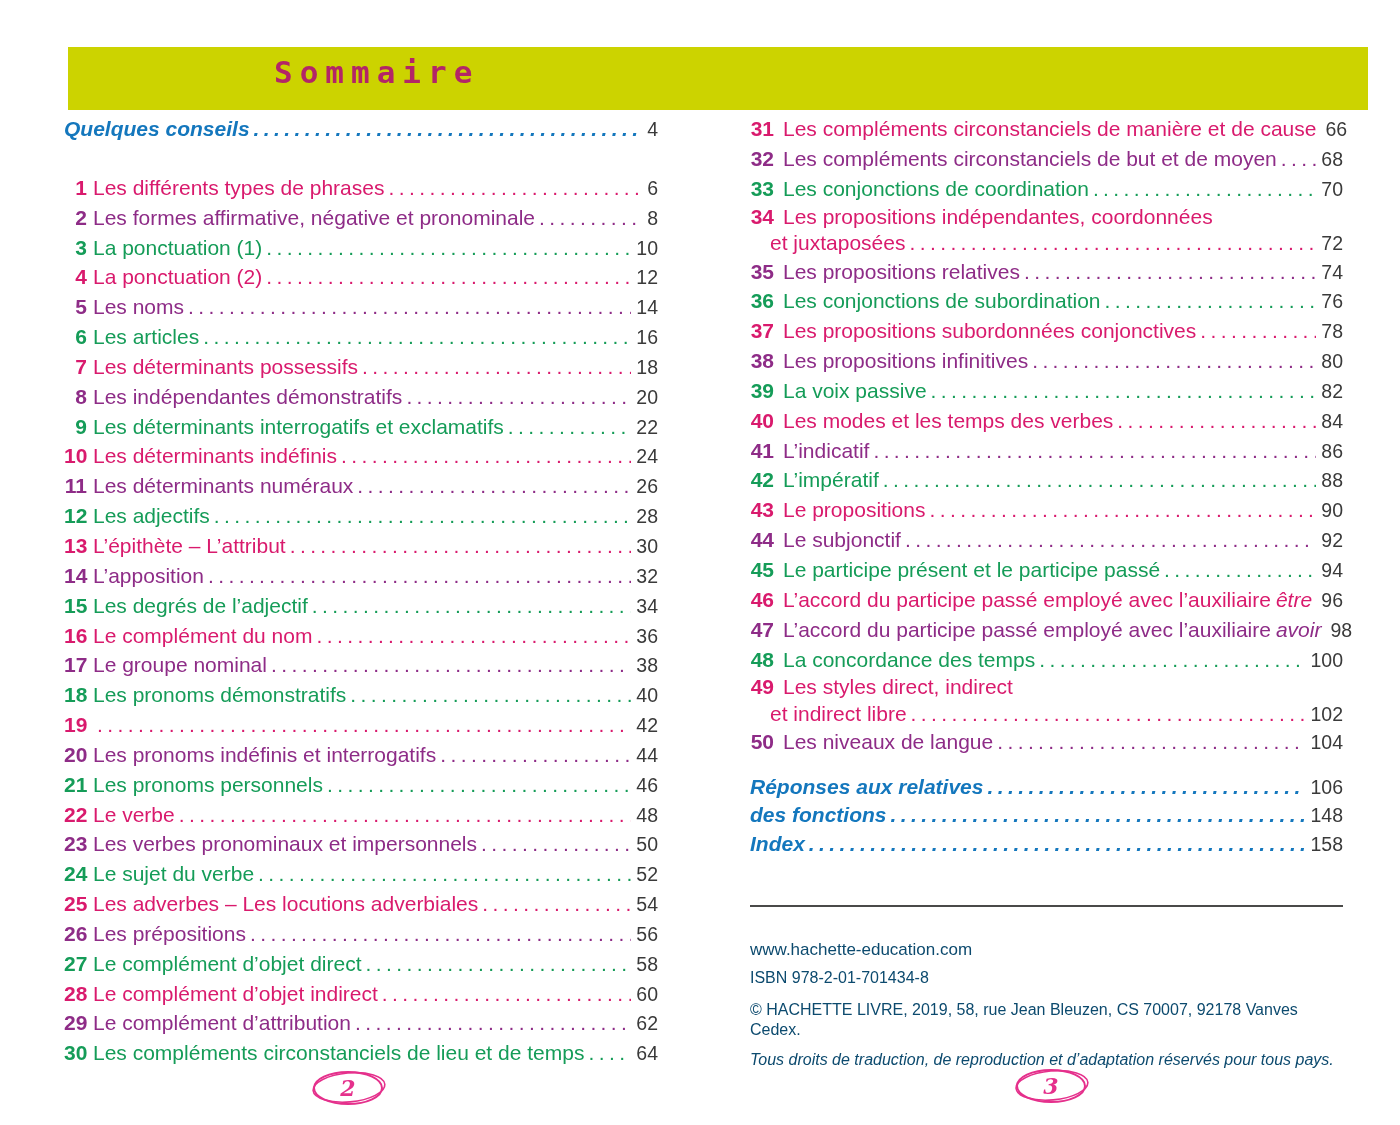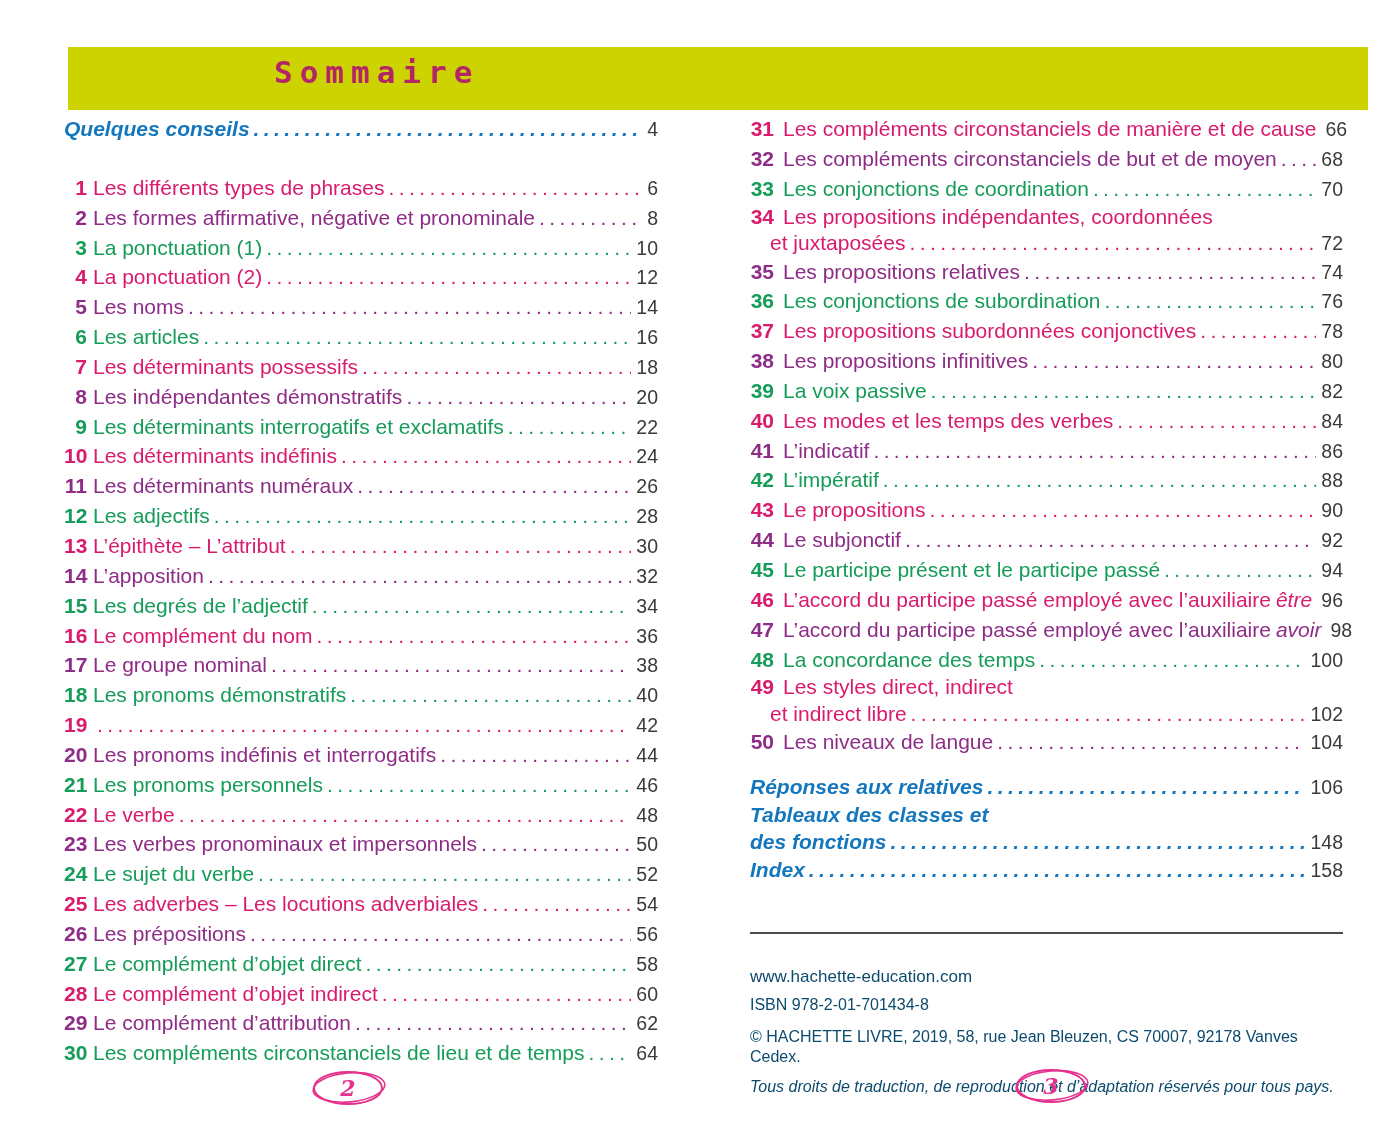--- a/index.html
+++ b/index.html
@@ -392,23 +392,20 @@
         </div>
       </div>
     <div class="gap2"></div>
     <div id="back-matter">
         <div class="row matter">
           <span class="lbl">Réponses aux relatives</span>
           <span class="leader">........................................................................................................................</span>
           <span class="pg">106</span>
         </div>
         <div class="row2 matter">
-          <div class="l1">
-            <span class="lbl">Tableaux des classes et</span>
-          </div>
           <div class="l2">
             <span class="lbl">des fonctions</span>
             <span class="leader">........................................................................................................................</span>
             <span class="pg">148</span>
           </div>
         </div>
         <div class="row matter">
           <span class="lbl">Index</span>
           <span class="leader">........................................................................................................................</span>
           <span class="pg">158</span>

